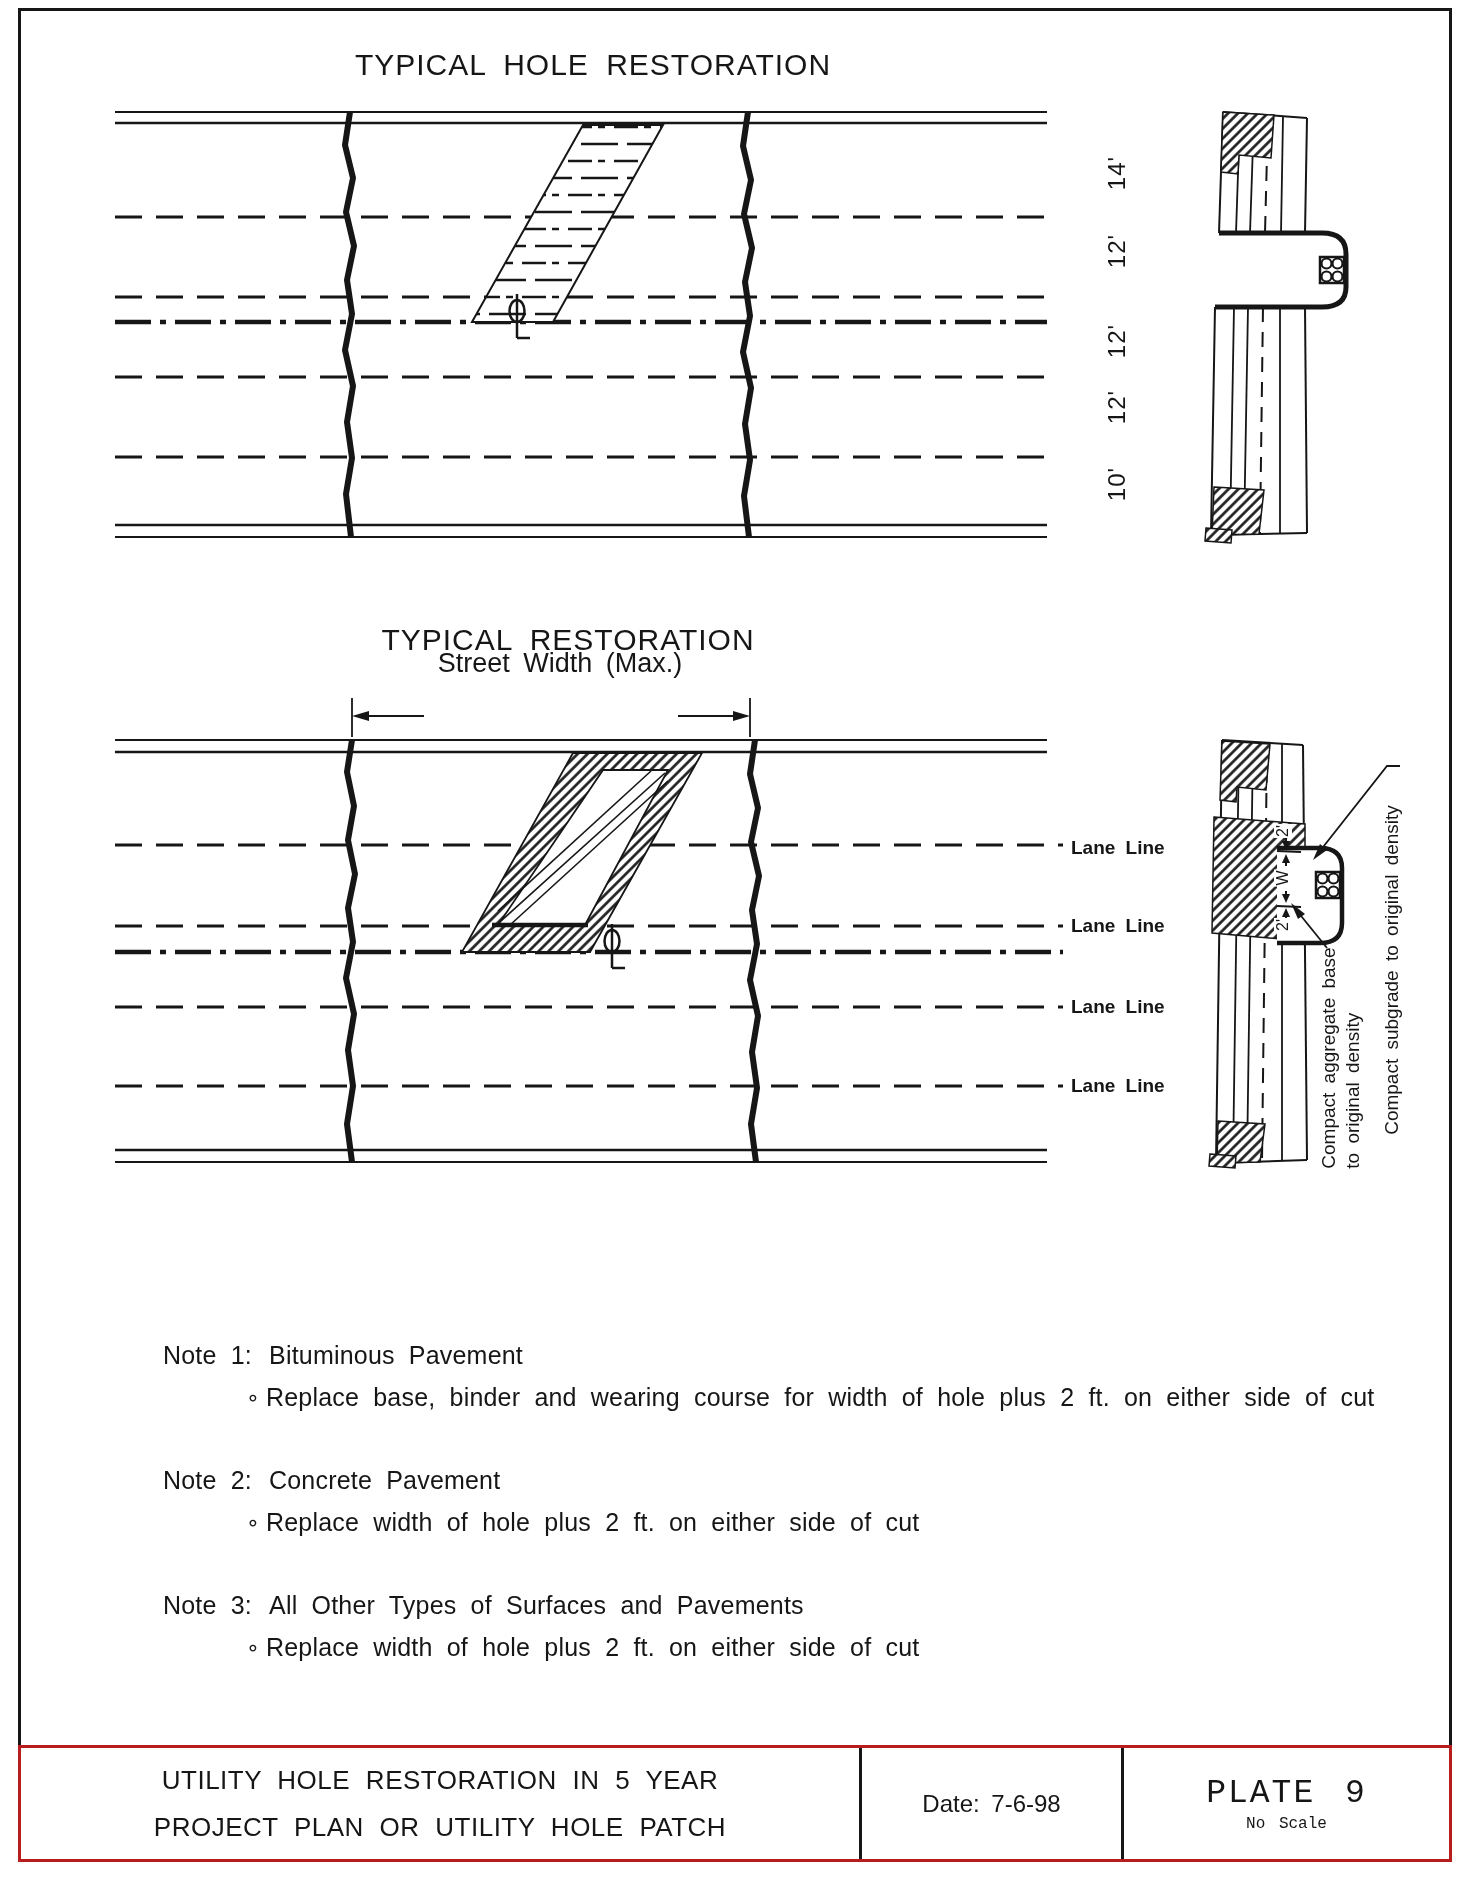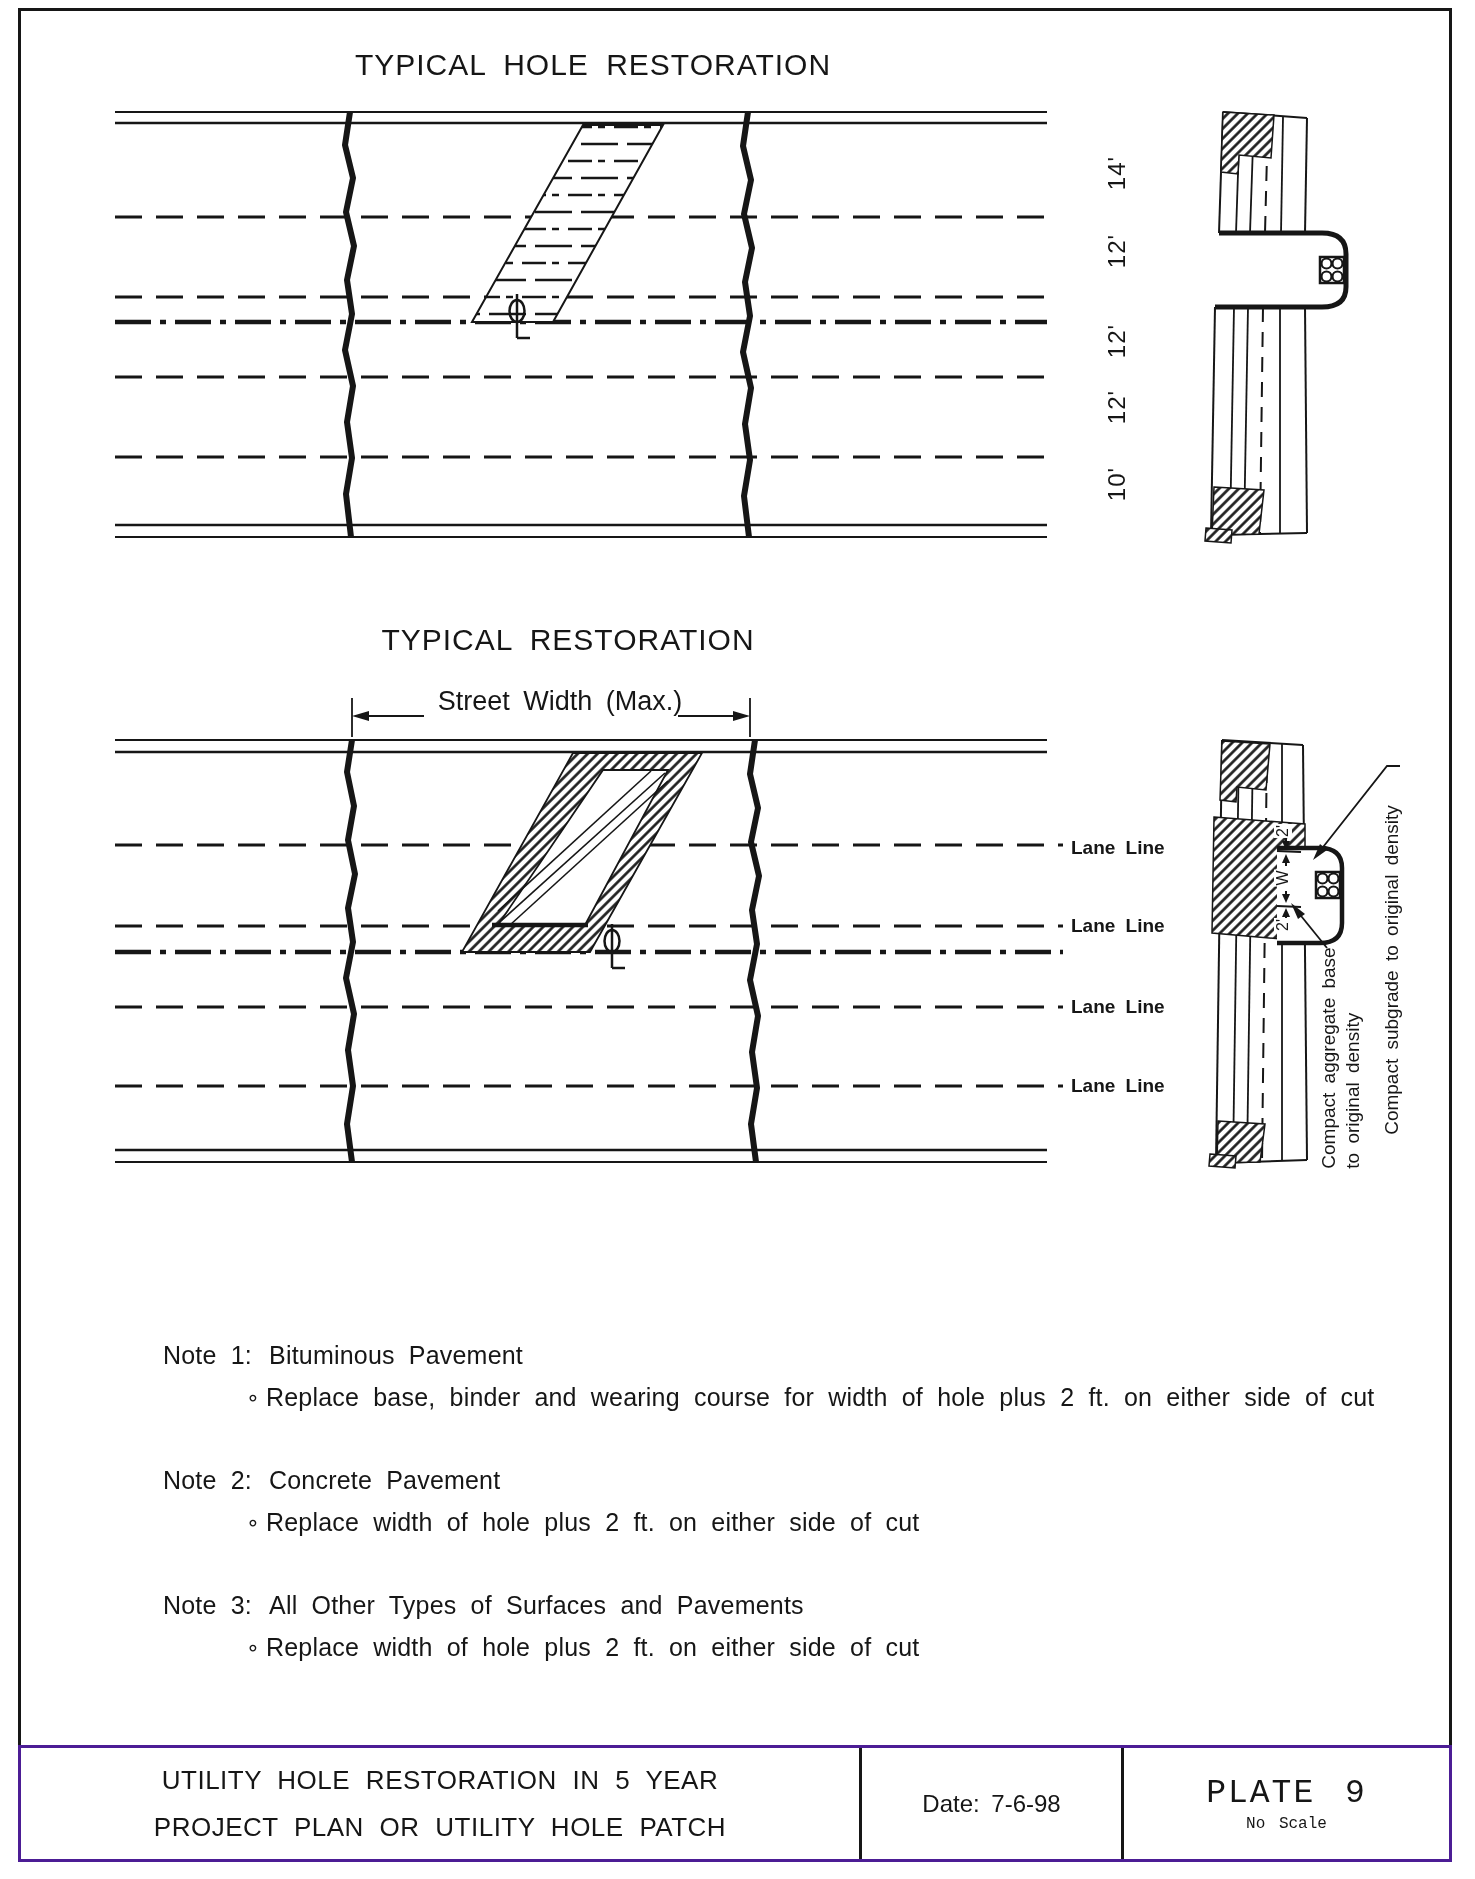--- a/index.html
+++ b/index.html
@@ -15,21 +15,21 @@
   .lanewidth{font-size:24px;letter-spacing:1px;}
   .laneline{font-size:19px;word-spacing:5px;font-weight:bold;}
   .xs-dim{font-size:16px;background:#fff;padding:0 1px;}
   .callout{font-size:19px;word-spacing:4px;text-align:left;line-height:24px;}
   .notes{position:absolute;left:163px;top:1341px;font-size:25px;word-spacing:7px;letter-spacing:.2px;}
   .note{margin:0 0 41px 0;}
   .note .head{height:42px;}
   .note .head .nlabel{display:inline-block;margin-right:17px;}
   .note .body{margin-left:83px;height:42px;}
   .note .bullet{display:inline-block;margin-right:6px;font-size:22px;vertical-align:1px;}
-  .titleblock{position:absolute;left:18px;top:1745px;width:1434px;height:117px;border:3px solid #4c1d95;box-sizing:border-box;display:flex;}
+  .titleblock{position:absolute;left:18px;top:1745px;width:1434px;height:117px;border:3px solid #b91c1c;box-sizing:border-box;display:flex;}
   .tb-cell{border-right:3px solid #161616;box-sizing:border-box;display:flex;flex-direction:column;align-items:center;justify-content:center;}
   .tb-cell:last-child{border-right:none;font-family:Liberation Mono, monospace;}
   .tb-main{width:841px;font-size:26px;word-spacing:8px;letter-spacing:.5px;}
   .tb-main .l1{margin-bottom:16px;}
   .tb-date{width:262px;font-size:24px;word-spacing:5px;}
   .tb-plate{flex:1;}
   .tb-plate .plate{font-size:33px;letter-spacing:2px;word-spacing:8px;}
   .tb-plate .scale{font-size:16px;margin-top:3px;word-spacing:4px;}
 </style>
 </head>
@@ -213,21 +213,21 @@
 
   <div class="txt ctr diagram-title" style="left:593px;top:48px;">TYPICAL HOLE RESTORATION</div>
 
   <div class="vtext lanewidth" style="left:1117px;top:173px;">14'</div>
   <div class="vtext lanewidth" style="left:1117px;top:251px;">12'</div>
   <div class="vtext lanewidth" style="left:1117px;top:341px;">12'</div>
   <div class="vtext lanewidth" style="left:1117px;top:407px;">12'</div>
   <div class="vtext lanewidth" style="left:1117px;top:484px;">10'</div>
 
   <div class="txt ctr diagram-title" style="left:568px;top:623px;">TYPICAL RESTORATION</div>
-  <div class="txt ctr dim-label" style="left:560px;top:686px;text-align:right;">Street Width (Max.)</div>
+  <div class="txt ctr dim-label" style="left:560px;top:648px;text-align:right;">Street Width (Max.)</div>
 
   <div class="txt laneline" style="left:1071px;top:837px;">Lane Line</div>
   <div class="txt laneline" style="left:1071px;top:915px;">Lane Line</div>
   <div class="txt laneline" style="left:1071px;top:996px;">Lane Line</div>
   <div class="txt laneline" style="left:1071px;top:1075px;">Lane Line</div>
 
   <div class="vtext xs-dim" style="left:1283px;top:831px;">2'</div>
   <div class="vtext xs-dim" style="left:1283px;top:878px;">W</div>
   <div class="vtext xs-dim" style="left:1283px;top:925px;">2'</div>
 

